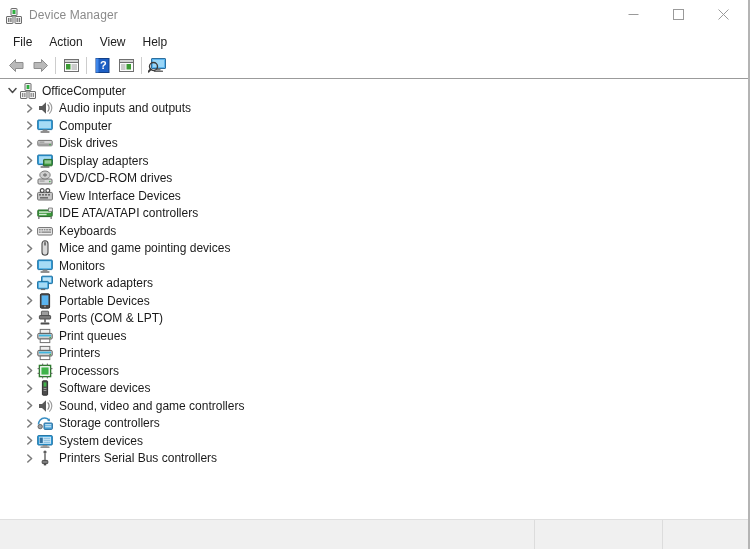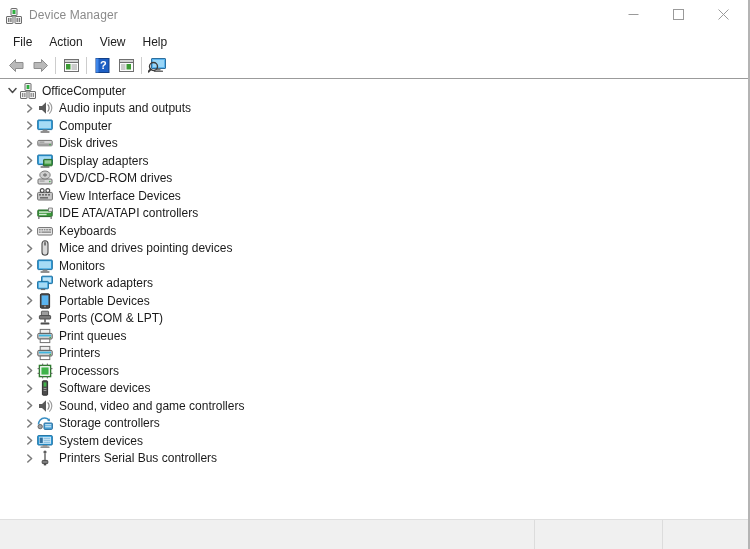--- a/index.html
+++ b/index.html
@@ -436,21 +436,21 @@
           <span class="twisty">
             <svg width="9" height="9" viewBox="0 0 9 9">
               <path d="M2.8 1 L6.6 4.5 L2.8 8" fill="none" stroke="#7a7a7a" stroke-width="1.5" stroke-linecap="round" stroke-linejoin="round"></path>
             </svg>
           </span>
           <svg class="node-icon" viewBox="0 0 16 16" width="16" height="16">
             <rect x="5" y="0.8" width="6" height="14.4" rx="3" fill="#d9d9d9" stroke="#4c4c4c" stroke-width="1.1"></rect>
             <line x1="8" y1="1.6" x2="8" y2="5.6" stroke="#4c4c4c" stroke-width="1"></line>
             <rect x="7.3" y="2.6" width="1.5" height="2.6" rx="0.7" fill="#6f6f6f"></rect>
           </svg>
-          <span class="node-label">Mice and drives pointing devices</span>
+          <span class="node-label">Mice and game pointing devices</span>
         </div>
         <div class="tree-row indent-1">
           <span class="twisty">
             <svg width="9" height="9" viewBox="0 0 9 9">
               <path d="M2.8 1 L6.6 4.5 L2.8 8" fill="none" stroke="#7a7a7a" stroke-width="1.5" stroke-linecap="round" stroke-linejoin="round"></path>
             </svg>
           </span>
           <svg class="node-icon" viewBox="0 0 16 16" width="16" height="16">
             <rect x="0.7" y="2" width="14.6" height="9.6" rx="0.8" fill="#2f9fe0" stroke="#1d6f9e"></rect>
             <rect x="2" y="3.2" width="12" height="7.2" fill="#a6dbf5"></rect>

